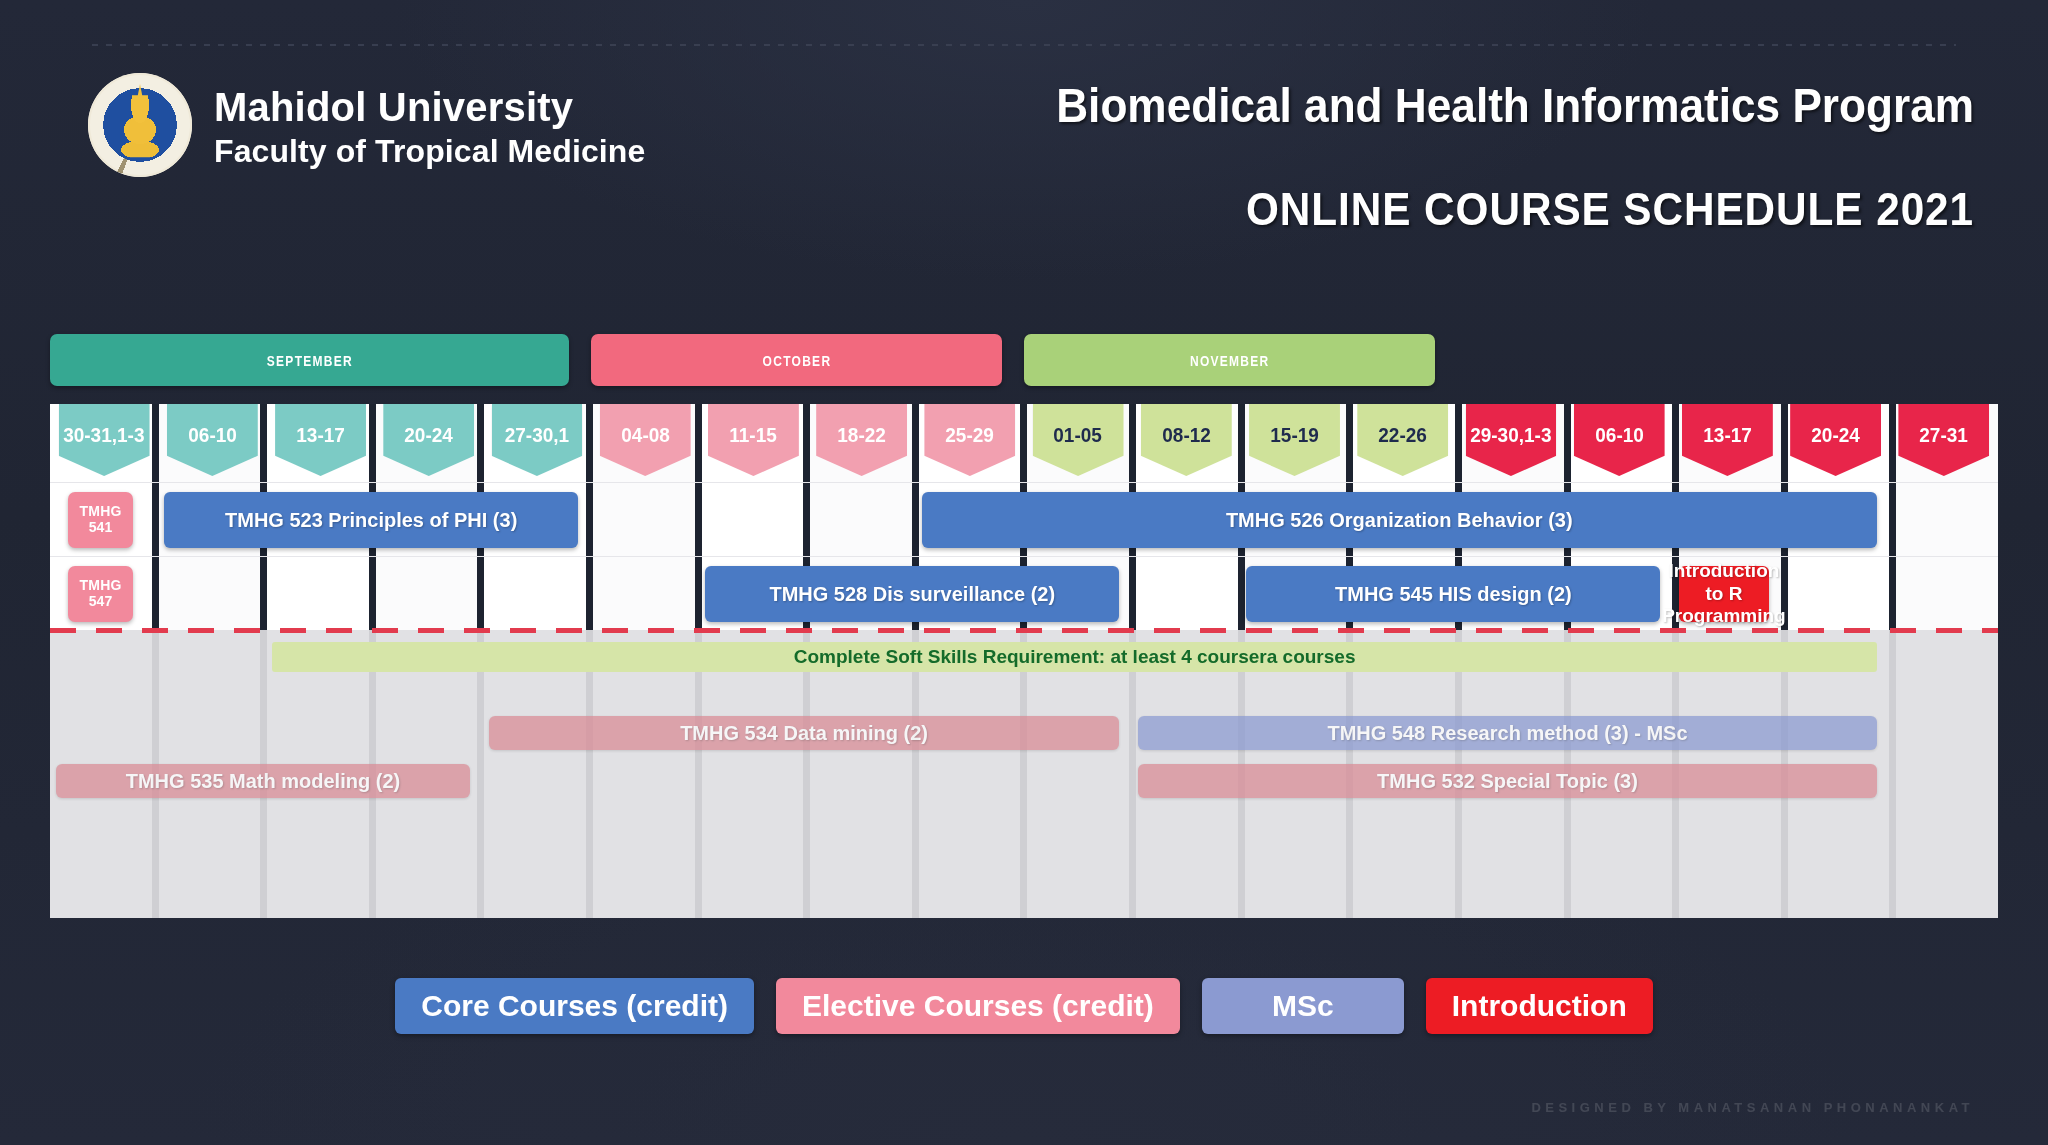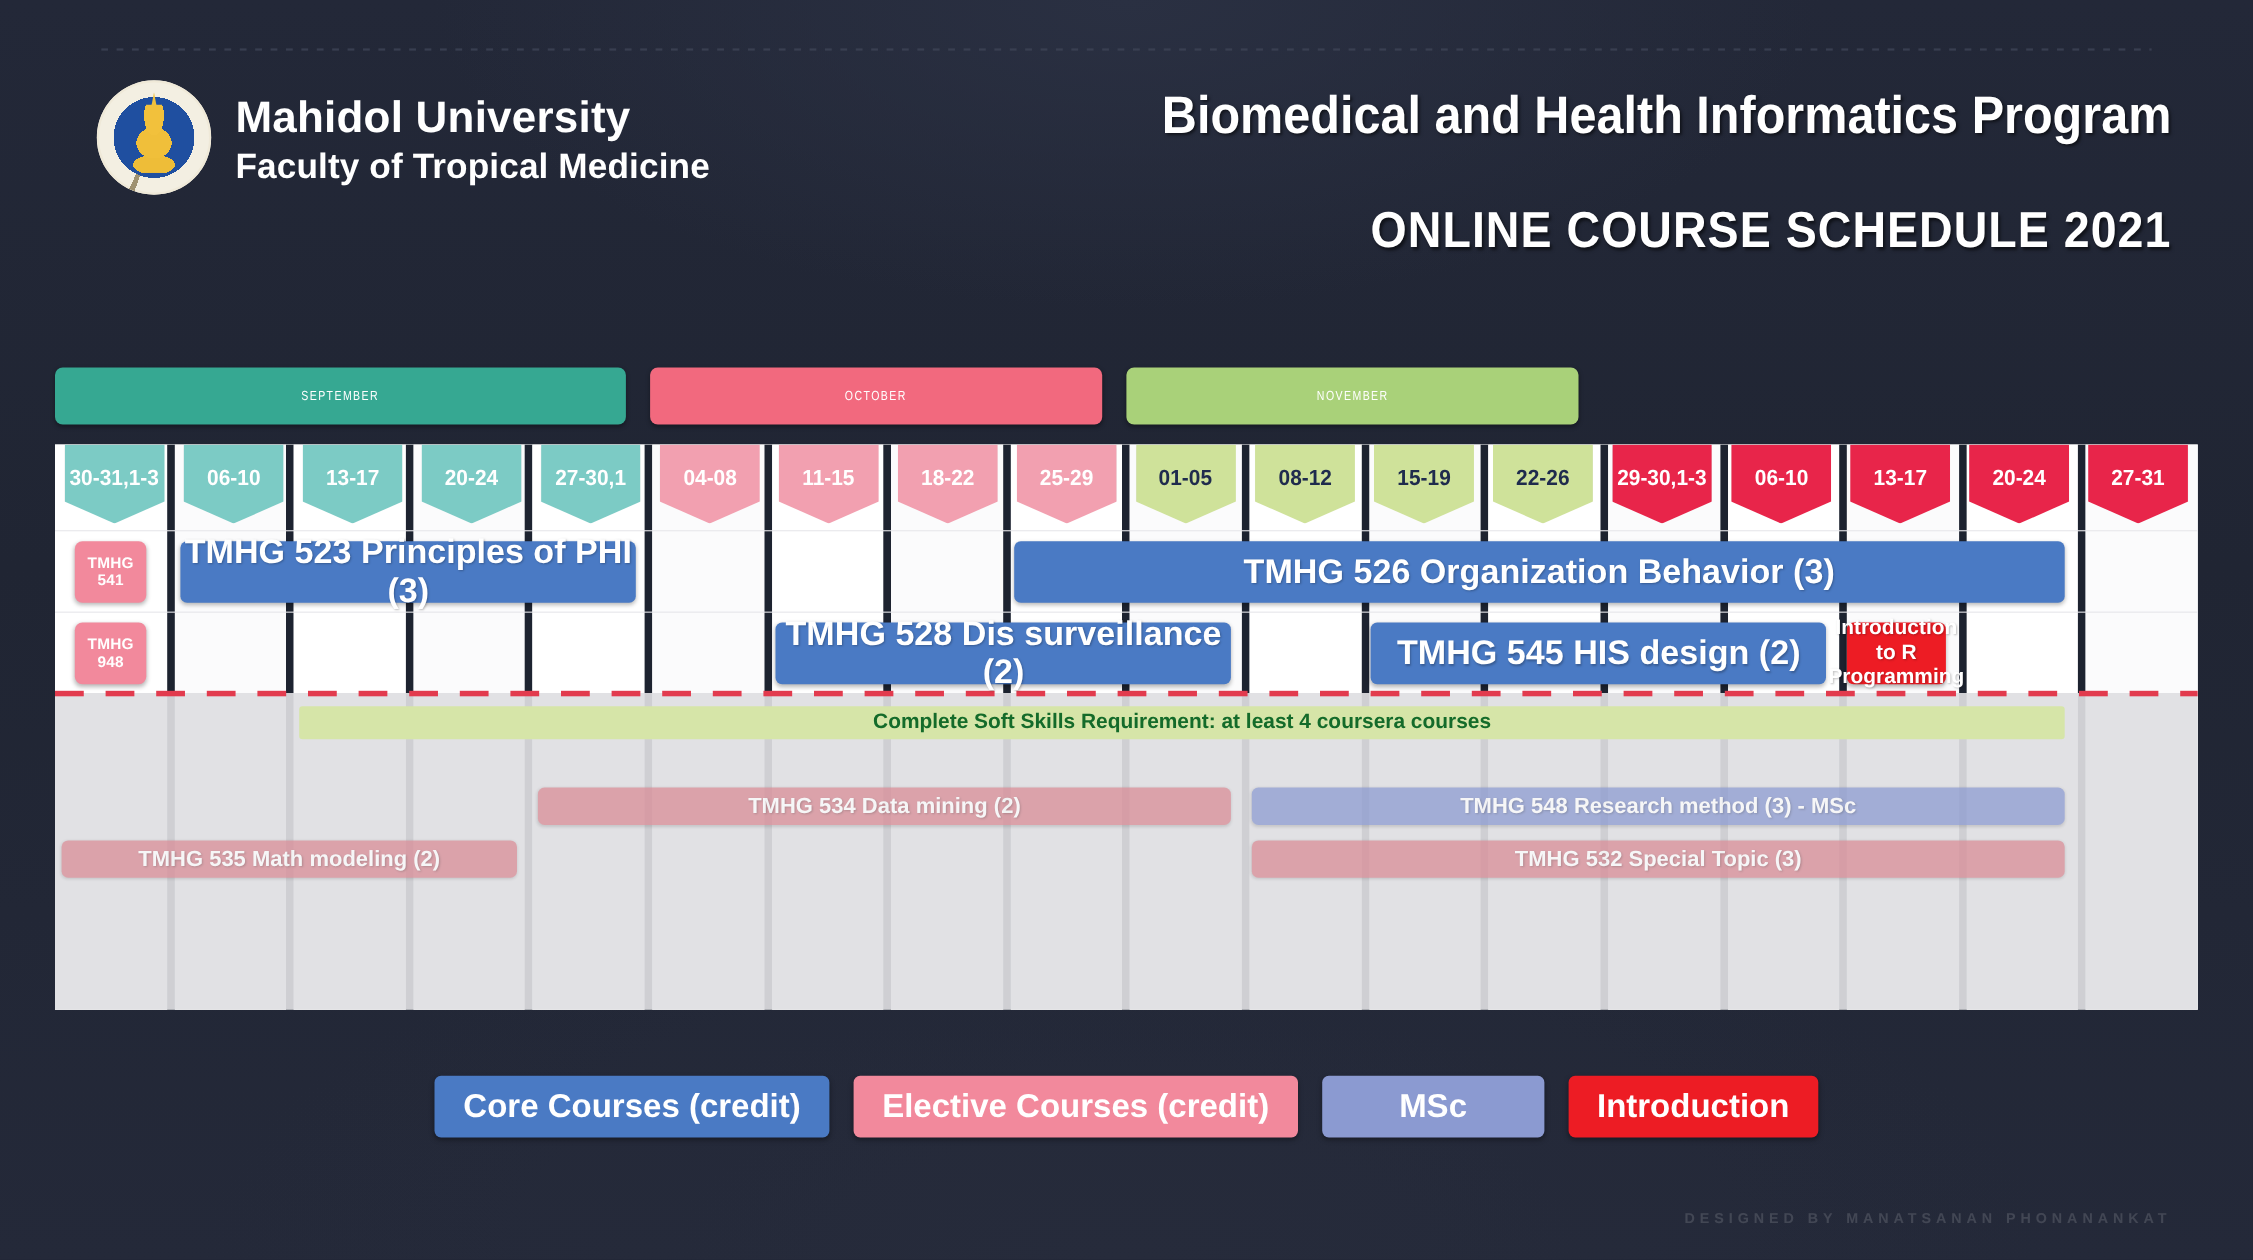--- a/index.html
+++ b/index.html
@@ -83,21 +83,21 @@
   }
   .watermark .wm2{font-size:120px;letter-spacing:14px;margin-top:-20px;}
   
   .months{
     position:absolute;left:50px;top:334px;width:1948px;height:52px;
     display:flex;gap:0;
   }
   .month{
     height:52px;border-radius:7px;margin-right:22px;
     display:flex;align-items:center;justify-content:center;
-    color:#ffffff;font-size:12px;font-weight:normal;letter-spacing:1.6px;
+    color:#ffffff;font-size:15px;font-weight:bold;letter-spacing:1.6px;
     box-shadow:0 2px 4px rgba(0,0,0,.35);
     transform:scaleX(1);
   }
   .month span{transform:scaleX(.8);display:inline-block;}
   .month:last-child{margin-right:0;}
   
   .board{
     position:absolute;left:50px;top:404px;width:1948px;height:514px;
     background:#ffffff;overflow:hidden;
   }
@@ -132,21 +132,21 @@
   }
   .chip b{
     display:block;margin-top:20px;font-size:20px;font-weight:bold;
     white-space:nowrap;transform:scaleX(.95);
   }
   
   .barlayer{position:absolute;left:50px;top:404px;width:1844px;height:514px;pointer-events:none;}
   .bar{
     position:absolute;border-radius:6px;
     display:flex;align-items:center;justify-content:center;
-    color:#ffffff;font-size:31px;font-weight:bold;
+    color:#ffffff;font-size:20px;font-weight:bold;
     box-shadow:0 2px 4px rgba(0,0,0,.28);
     text-align:center;line-height:1.12;
     pointer-events:auto;
     text-shadow:1px 1px 2px rgba(0,0,0,.25);
   }
   .bar.small{font-size:20px;}
   .bar.prereq-chip{
     font-size:14px;font-weight:bold;border-radius:7px;
     letter-spacing:.2px;text-shadow:none;
   }
@@ -322,21 +322,21 @@
       </div>
       <div class="weekcell">
         <div class="chip" style="background: rgb(232, 37, 74);">
           <b style="color: rgb(255, 255, 255);">27-31</b>
         </div>
       </div>
     </div>
 
   <div class="barlayer" id="barlayer">
       <div class="bar prereq-chip" style="background: rgb(242, 137, 156); left: 18px; width: 65.2222px; top: 88px; height: 56px;">TMHG 541</div>
-      <div class="bar prereq-chip" style="background: rgb(242, 137, 156); left: 18px; width: 65.2222px; top: 162px; height: 56px;">TMHG 948</div>
+      <div class="bar prereq-chip" style="background: rgb(242, 137, 156); left: 18px; width: 65.2222px; top: 162px; height: 56px;">TMHG 547</div>
       <div class="bar" style="background: rgb(74, 122, 196); left: 114.222px; width: 413.889px; top: 88px; height: 56px;">TMHG 523 Principles of PHI (3)</div>
       <div class="bar" style="background: rgb(74, 122, 196); left: 871.778px; width: 955px; top: 88px; height: 56px;">TMHG 526 Organization Behavior (3)</div>
       <div class="bar" style="background: rgb(74, 122, 196); left: 655.333px; width: 413.889px; top: 162px; height: 56px;">TMHG 528 Dis surveillance (2)</div>
       <div class="bar" style="background: rgb(74, 122, 196); left: 1196.44px; width: 413.889px; top: 162px; height: 56px;">TMHG 545 HIS design (2)</div>
       <div class="bar rprog" style="background: rgb(237, 28, 36); left: 1629.33px; width: 89.2222px; top: 162px; height: 56px;">Introduction to R Programming</div>
       <div class="bar faded small" style="background: rgb(217, 139, 149); left: 438.889px; width: 630.333px; top: 312px; height: 34px;">TMHG 534 Data mining (2)</div>
       <div class="bar faded small" style="background: rgb(139, 154, 209); left: 1088.22px; width: 738.556px; top: 312px; height: 34px;">TMHG 548 Research method (3) - MSc</div>
       <div class="bar faded small" style="background: rgb(217, 139, 149); left: 6px; width: 413.889px; top: 360px; height: 34px;">TMHG 535 Math modeling (2)</div>
       <div class="bar faded small" style="background: rgb(217, 139, 149); left: 1088.22px; width: 738.556px; top: 360px; height: 34px;">TMHG 532 Special Topic (3)</div>
       <div class="bar softskill" style="background: rgb(214, 229, 168); left: 222.444px; width: 1604.33px; top: 238px; height: 30px;">Complete Soft Skills Requirement: at least 4 coursera courses</div>

